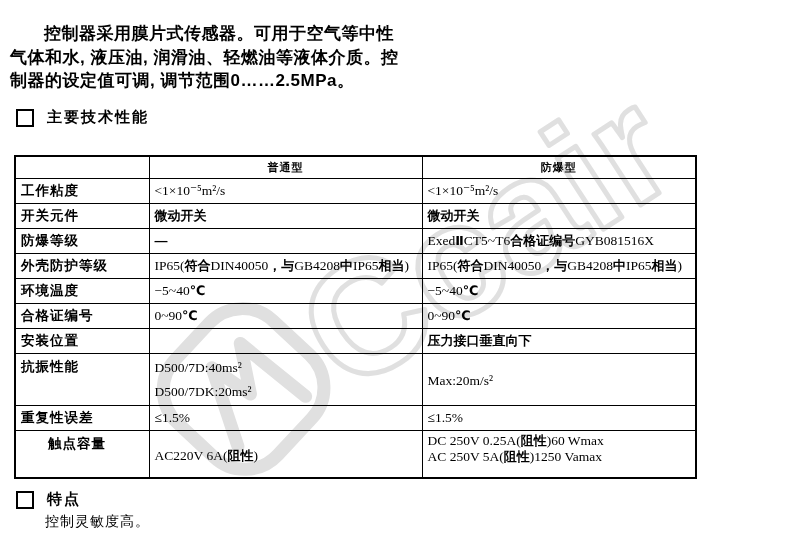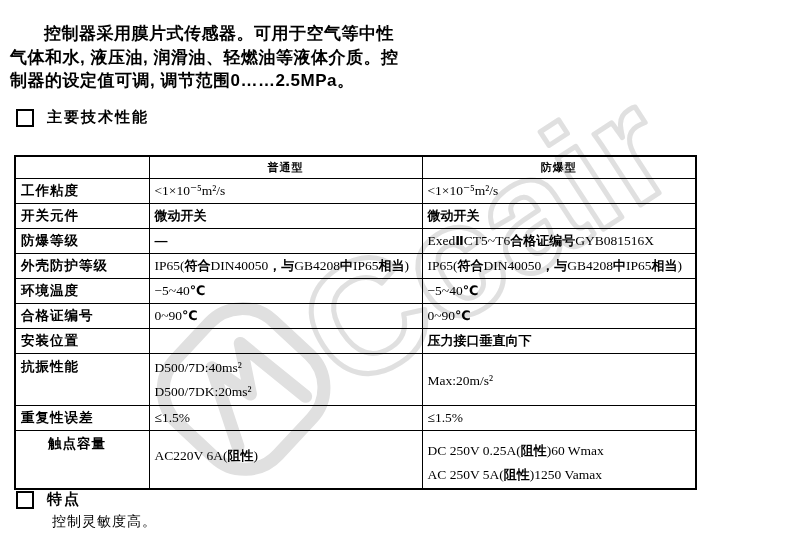--- a/index.html
+++ b/index.html
@@ -29,21 +29,21 @@
   .section.specs{top:108px;}
   .section.features{top:490px;}
   .checkbox{
     width:14px;height:14px;border:2px solid #000;background:transparent;
     margin-right:13px;flex:0 0 auto;
   }
   .section-title{
     font-size:15px;font-weight:bold;letter-spacing:2px;
   }
   .feature-body{
-    position:absolute;left:52px;top:513px;font-size:14px;
+    position:absolute;left:45px;top:513px;font-size:14px;
     font-family:Liberation Mono, monospace;
     letter-spacing:1px;z-index:2;
   }
   
   table.spec{
     position:absolute;left:14px;top:155px;width:681px;
     border-collapse:collapse;table-layout:fixed;
     background:transparent;z-index:1;
   }
   table.spec col.c1{width:134px;}
@@ -148,21 +148,21 @@
     <td class="val" style="vertical-align:top;padding-top:16px;">Max:20m/s²</td>
   </tr>
   <tr>
     <td class="label">重复性误差</td>
     <td class="val">≤1.5%</td>
     <td class="val">≤1.5%</td>
   </tr>
   <tr class="tall">
     <td class="label" style="vertical-align:top;padding-top:4px;padding-left:32px;">触点容量</td>
     <td class="val" style="vertical-align:top;padding-top:14px;">AC220V 6A(<b>阻性</b>)</td>
-    <td class="val" style="vertical-align:top;padding-top:8px;line-height:24px;">DC 250V 0.25A(<b>阻性</b>)60 Wmax
+    <td class="val" style="vertical-align:top;padding-top:2px;line-height:16px;">DC 250V 0.25A(<b>阻性</b>)60 Wmax
 AC 250V 5A(<b>阻性</b>)1250 Vamax</td>
   </tr>
 </tbody>
   </table>
 
 <div class="section features">
   <span class="checkbox"></span>
   <span class="section-title">特点</span>
 </div>
 <div class="feature-body">控制灵敏度高。</div>

